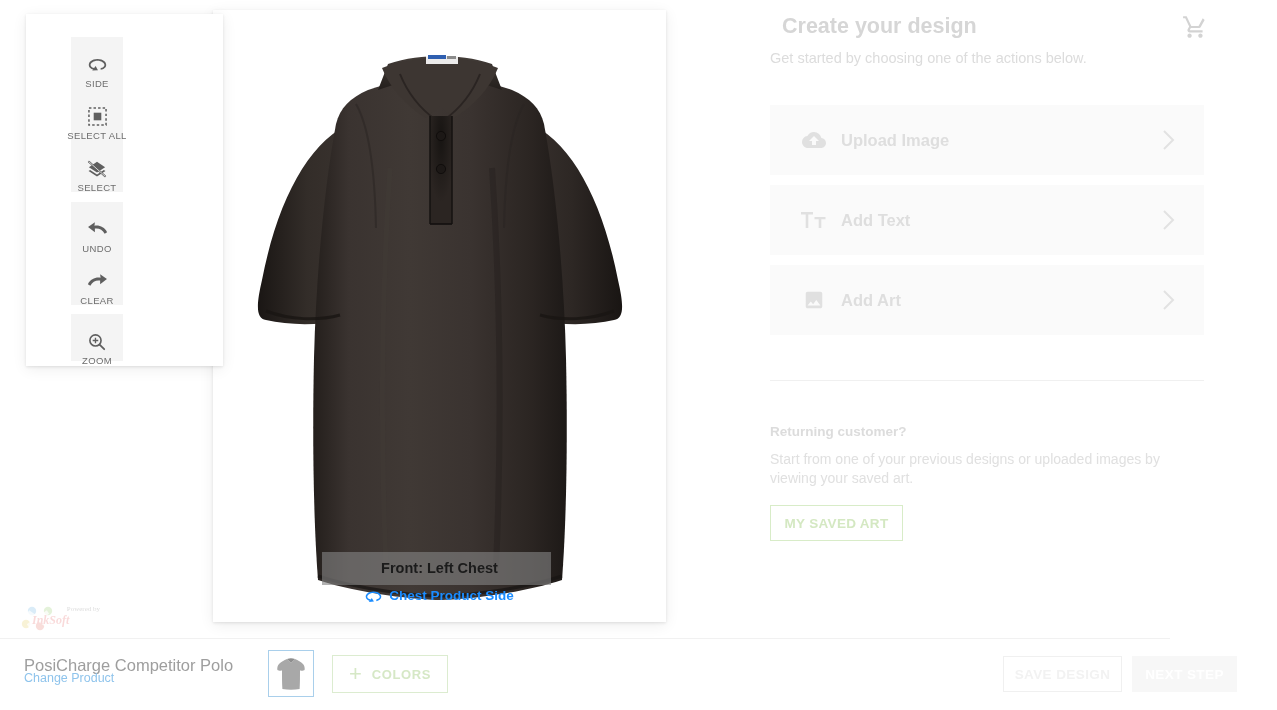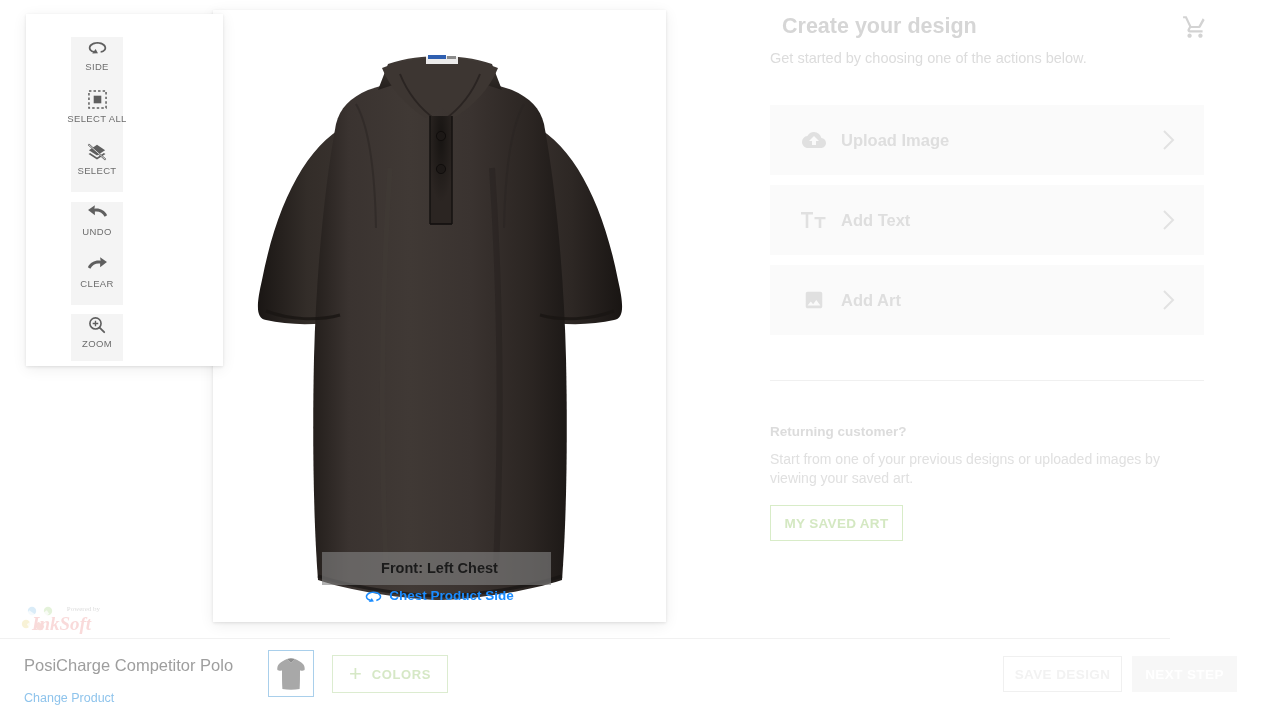--- a/index.html
+++ b/index.html
@@ -43,21 +43,21 @@
     width: 52px;
     background: #f4f4f4;
   }
   .tool-group.g1 { top: 23px; height: 155px; }
   .tool-group.g2 { top: 188px; height: 103px; }
   .tool-group.g3 { top: 300px; height: 47px; }
 
   .tool-btn {
     width: 52px; height: 52px;
     display: flex; flex-direction: column;
-    align-items: center; justify-content: flex-start;
+    align-items: center; justify-content: flex-end;
     cursor: pointer;
   }
   .tool-btn .ticon { height: 21px; display:flex; align-items:center; justify-content:center; }
   .tool-btn .tlabel {
     margin-top: 3px;
     font-size: 9.5px;
     letter-spacing: .35px;
     color: #6d6d6d;
     white-space: nowrap;
     font-family: "Liberation Sans", sans-serif;
@@ -103,21 +103,21 @@
     z-index: 2;
   }
   .wm-text {
     position:absolute; right:2px; top:1px;
     font-size: 7px; color:#4a4a4a;
     font-family:"Liberation Serif", serif;
     padding-left:36px;
   }
   .wm-brand {
     position:absolute; left:14px; top:9px;
-    font-size: 19px; font-style: italic; font-weight: bold;
+    font-size: 12px; font-style: italic; font-weight: bold;
     color:#e24a4a;
     font-family:"Liberation Serif", serif;
   }
 
   
   .right-panel {
     position: absolute;
     left: 770px; top: 0; width: 440px; height: 640px;
   }
   .rp-title {
@@ -198,21 +198,21 @@
     width: 1170px; height: 72px;
     background: #ffffff;
     border-top: 1px solid #f1f1f1;
   }
   .prod-name {
     position:absolute; left:24px; top:17px;
     font-size: 16.5px; color:#9e9e9e;
     font-family:"Liberation Sans", sans-serif;
   }
   .change-product {
-    position:absolute; left:24px; top:52px;
+    position:absolute; left:24px; top:32px;
     font-size: 12.5px; color:#8fc4ec;
     cursor:pointer;
     font-family:"Liberation Sans", sans-serif;
   }
   .prod-thumb {
     position:absolute; left:268px; top:650px;
     width: 46px; height: 47px;
     border: 1.5px solid #a9cfeb;
     background:#fff;
     display:flex; align-items:center; justify-content:center;

